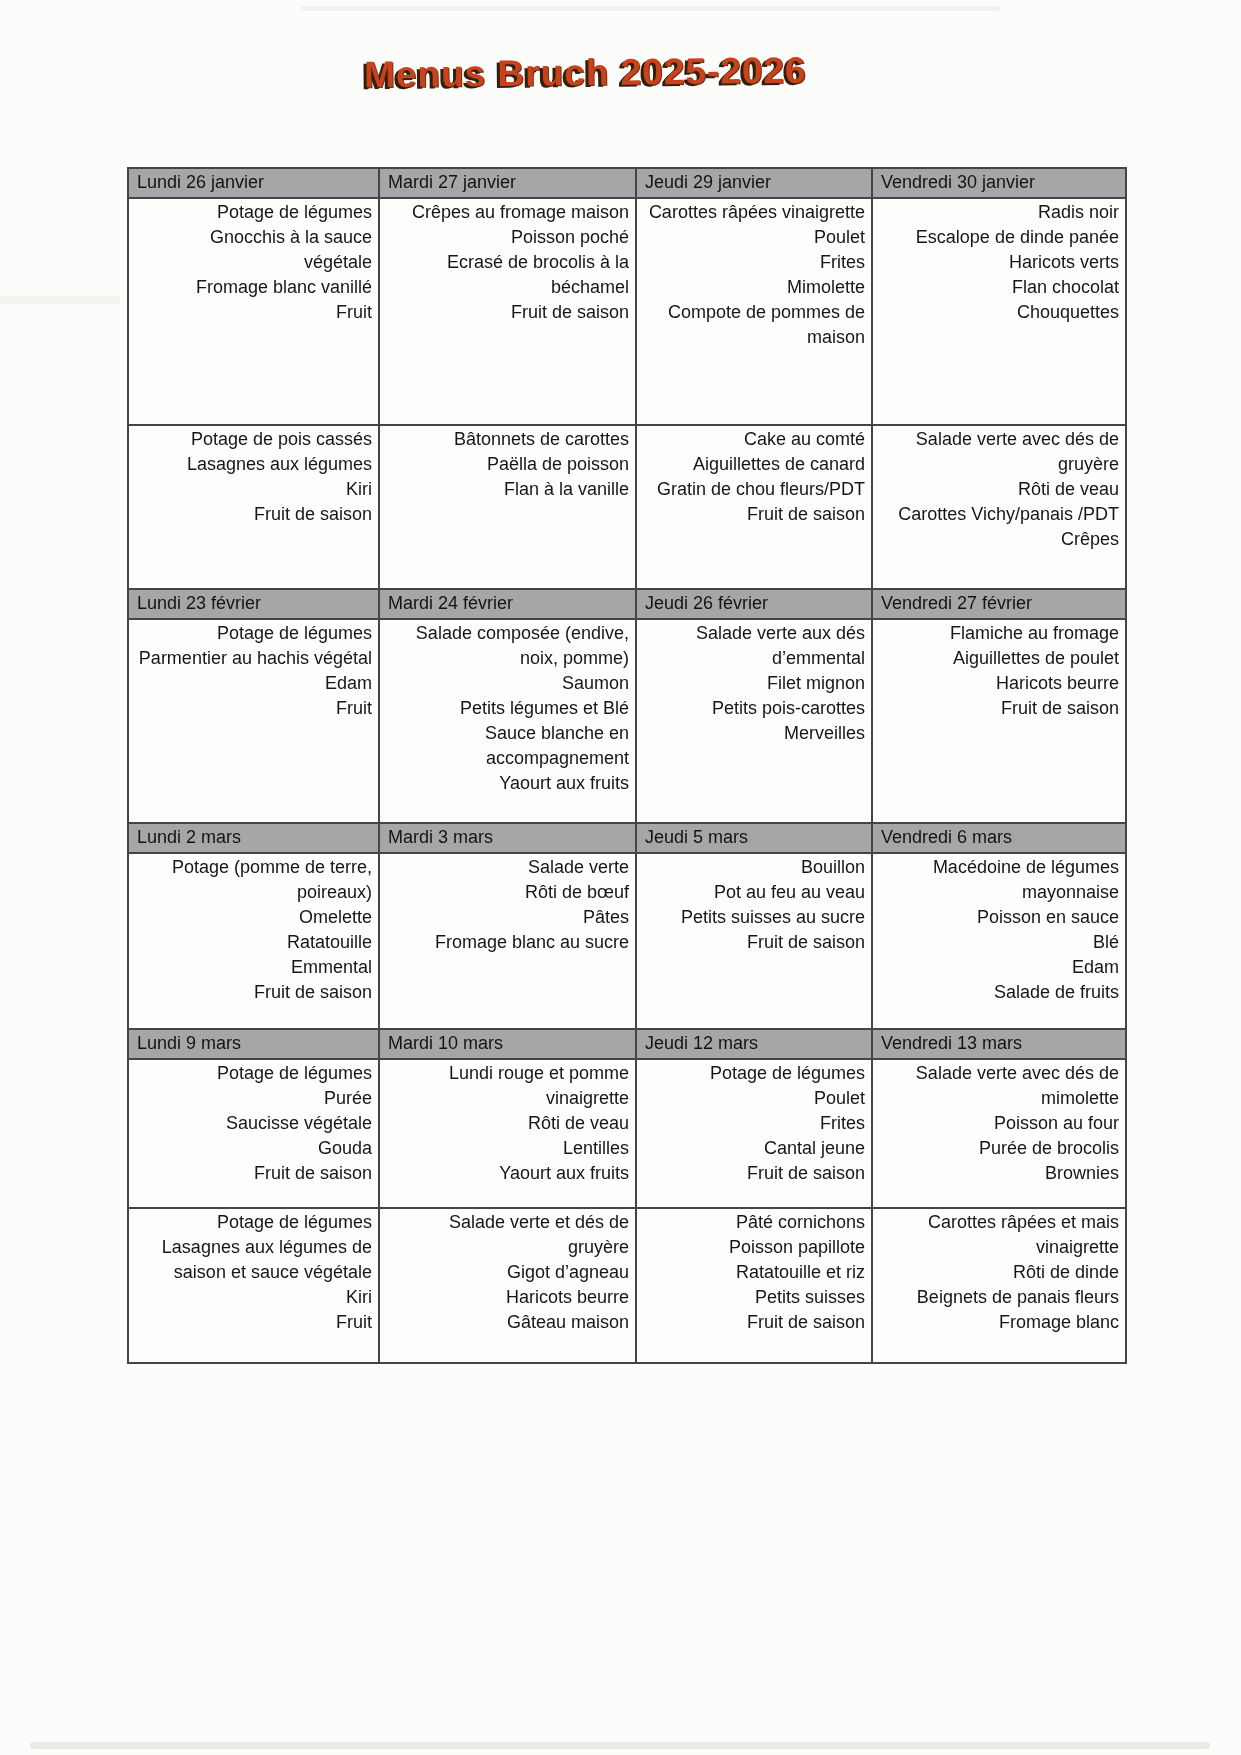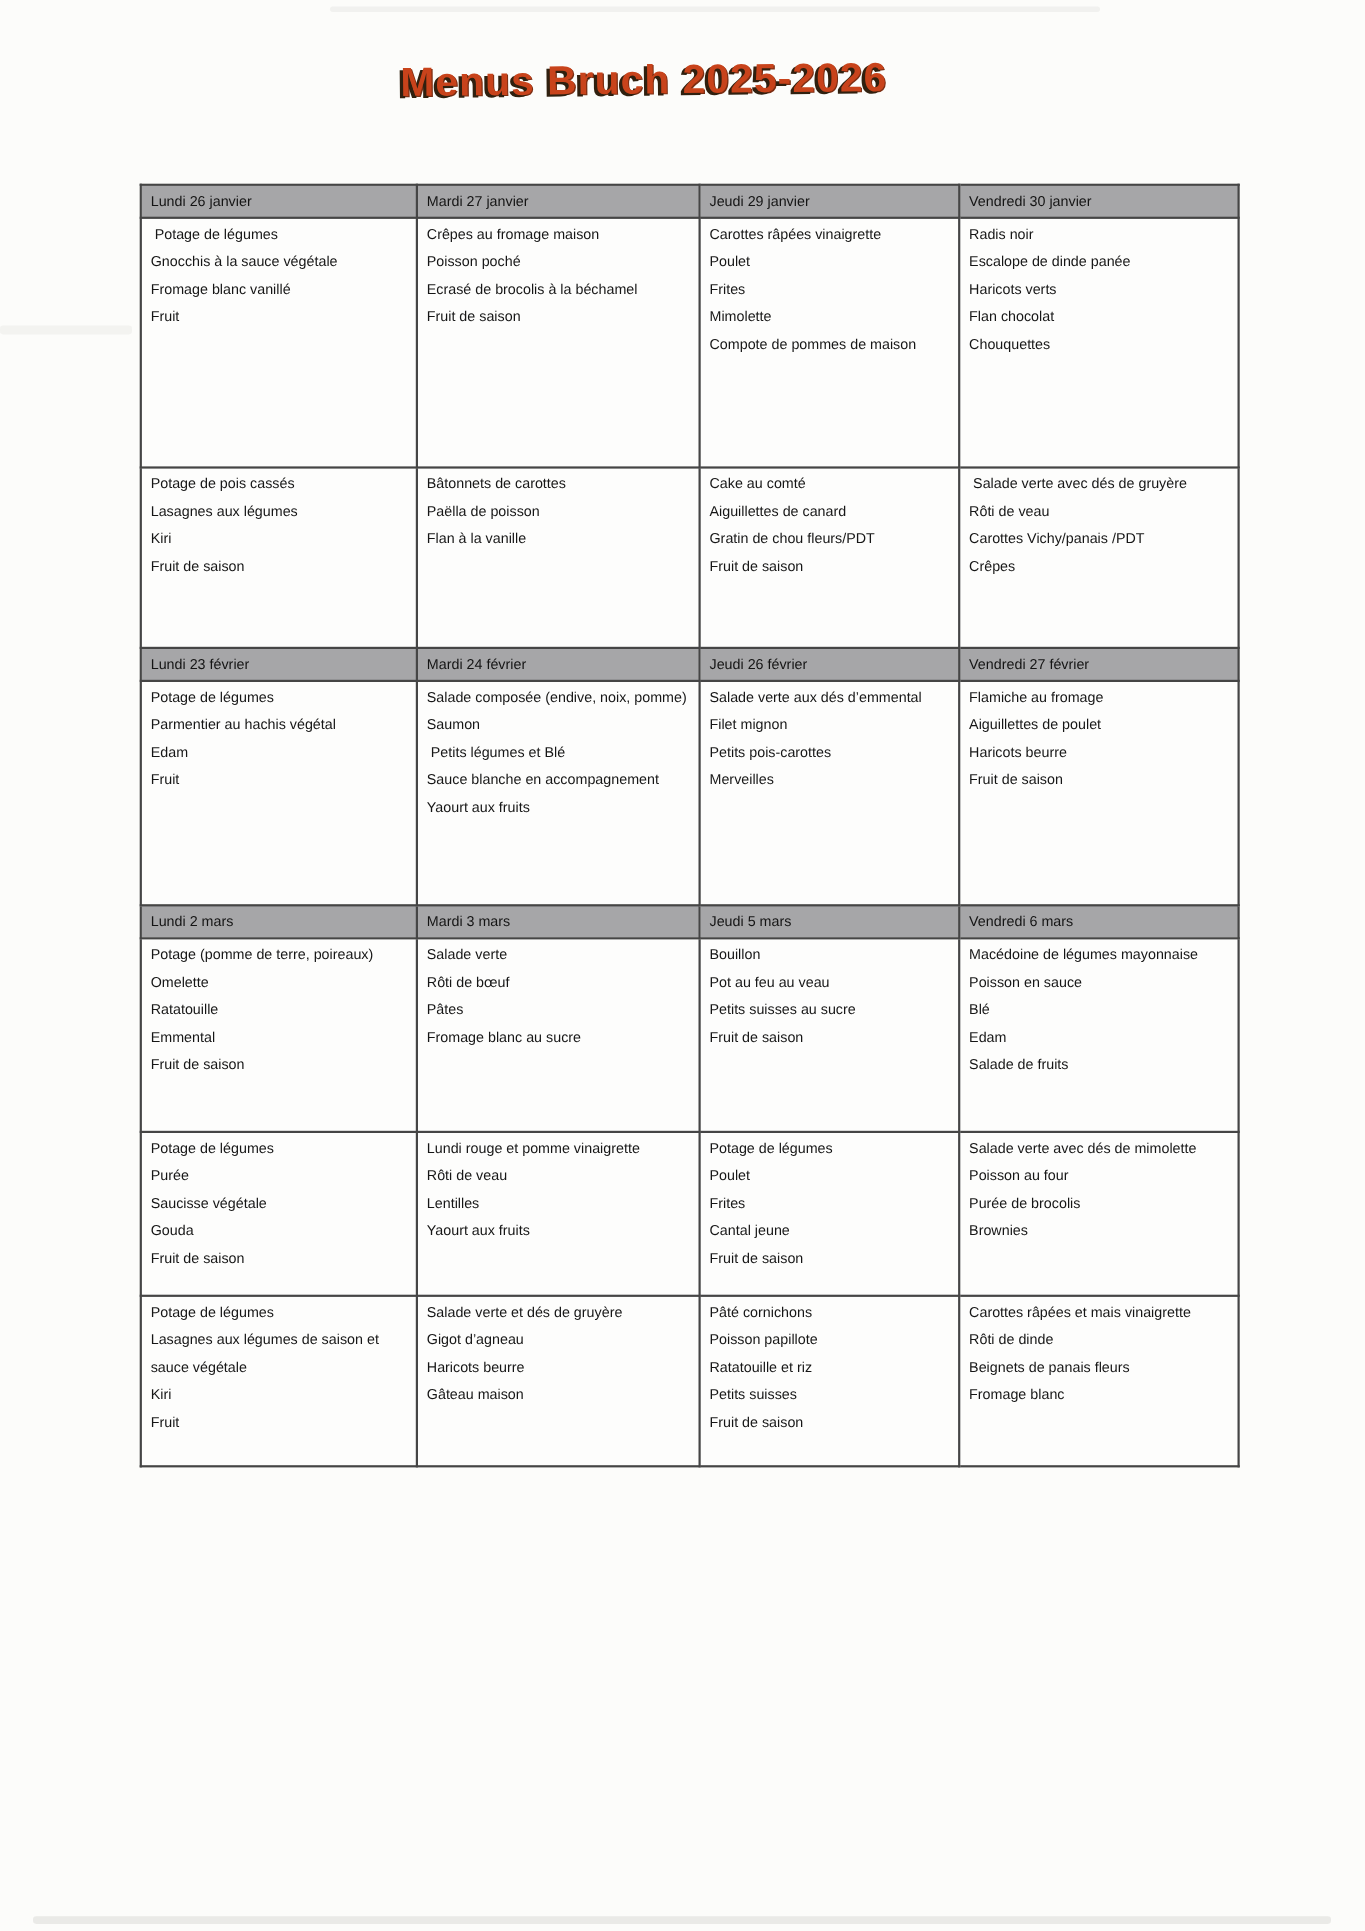--- a/index.html
+++ b/index.html
@@ -32,32 +32,32 @@
   table.menu-table {
     position: absolute;
     left: 127px; top: 167px;
     border-collapse: collapse;
     table-layout: fixed;
     width: 998px;
   }
   .menu-table td {
     border: 2px solid #454545;
     vertical-align: top;
-    font-size: 13px;
+    font-size: 18px;
     line-height: 25px;
     padding: 1px 6px 2px 8px;
     overflow: hidden;
   }
   tr.week-header td {
     background: #a6a6a8;
     height: 23px;
     color: #141414;
     white-space: nowrap;
   }
-  tr.week-body td { background: #fdfdfc; }
+  tr.week-body td { background: #fdfdfc; text-align: right; }
   .menu-item { white-space: pre-wrap; }
 </style>
 </head>
 <body>
 
 <div class="scan-streak streak-top"></div>
 <div class="scan-streak streak-mid"></div>
 <div class="scan-streak streak-bottom"></div>
 
 <div class="page-title">Menus Bruch 2025-2026</div>
@@ -189,20 +189,26 @@
           <div class="menu-item">Fruit de saison</div>
         </td>
         <td>
           <div class="menu-item">Macédoine de légumes mayonnaise</div>
           <div class="menu-item">Poisson en sauce</div>
           <div class="menu-item">Blé</div>
           <div class="menu-item">Edam</div>
           <div class="menu-item">Salade de fruits</div>
         </td>
       </tr>
+      <tr class="week-header">
+        <td>Lundi 9 mars</td>
+        <td>Mardi 10 mars</td>
+        <td>Jeudi 12 mars</td>
+        <td>Vendredi 13 mars</td>
+      </tr>
       <tr class="week-body" style="height: 149px;">
         <td>
           <div class="menu-item">Potage de légumes</div>
           <div class="menu-item">Purée</div>
           <div class="menu-item">Saucisse végétale</div>
           <div class="menu-item">Gouda</div>
           <div class="menu-item">Fruit de saison</div>
         </td>
         <td>
           <div class="menu-item">Lundi rouge et pomme vinaigrette</div>

